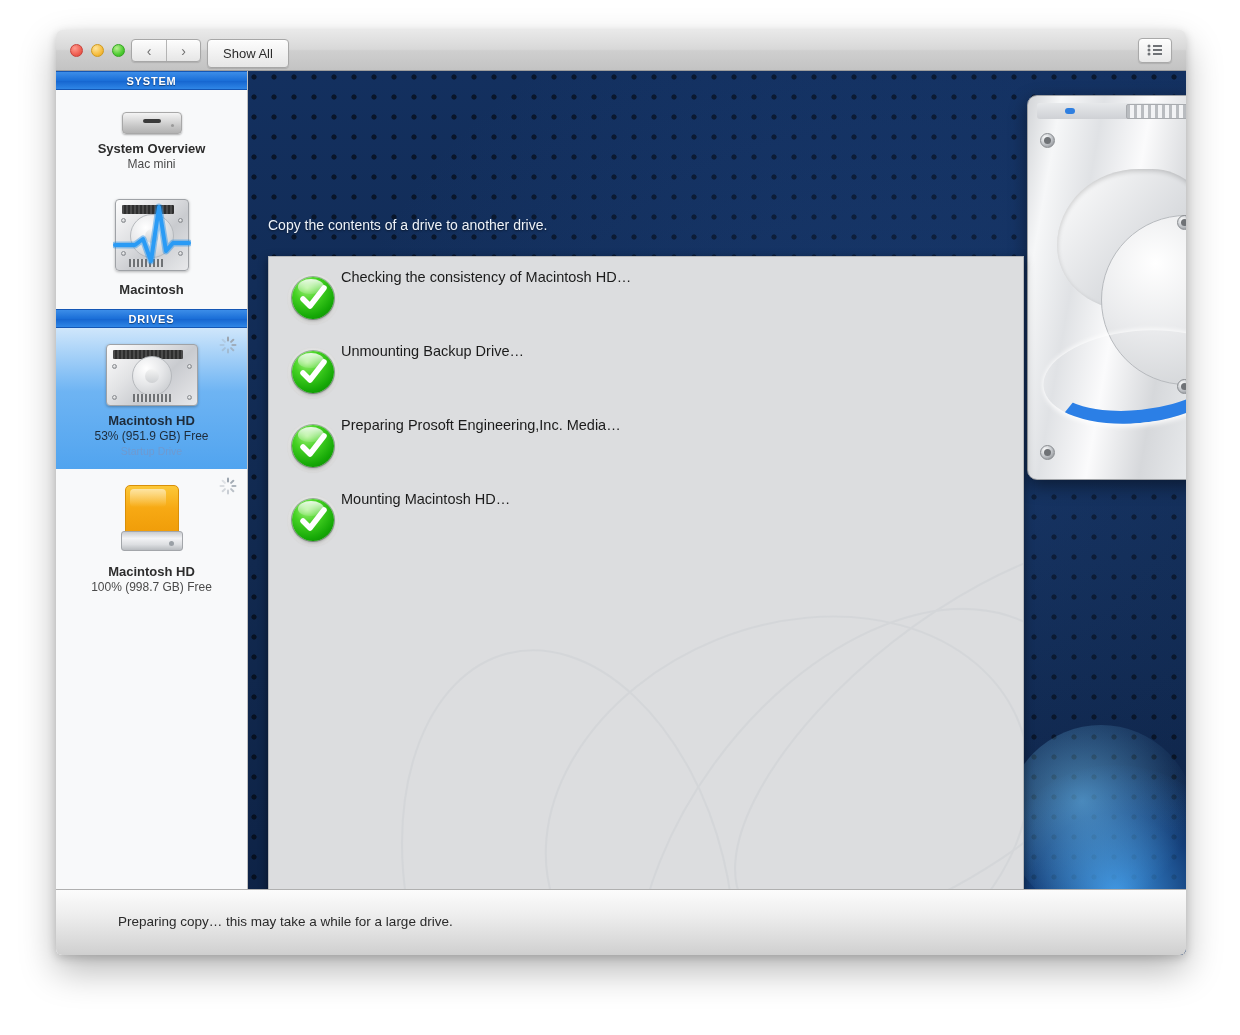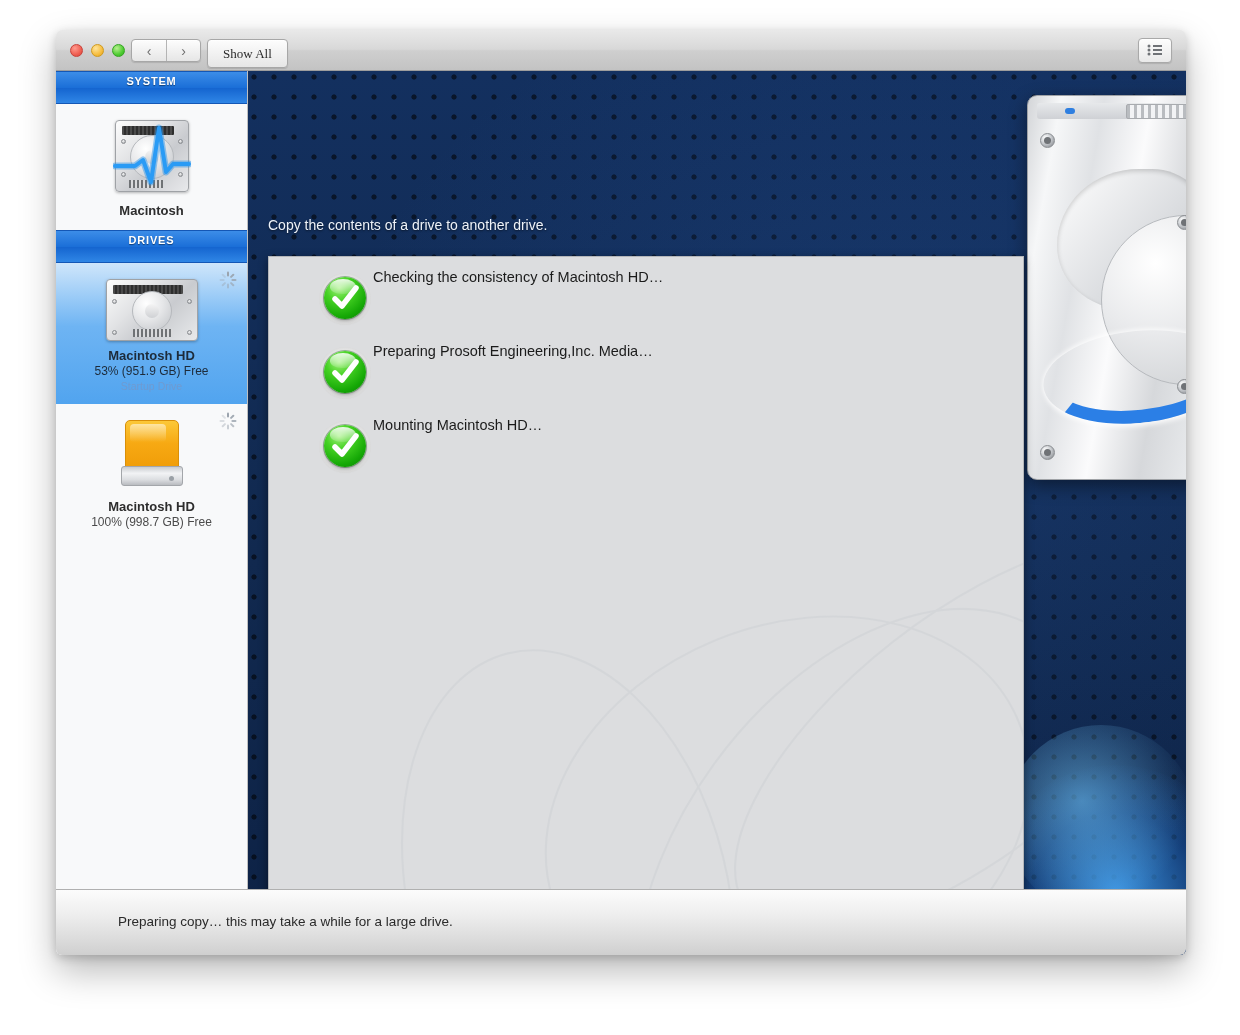--- a/index.html
+++ b/index.html
@@ -43,42 +43,41 @@
             font-size:14px; color:#6e6e6e; }
   .navbtn + .navbtn { border-left:1px solid #b4b4b4; }
 
   .showall {
     position:absolute; left:151px; top:9px; height:29px; padding:0 15px;
     display:flex; align-items:center; justify-content:center;
     font-size:13px; color:#2b2b2b;
     border:1px solid #a7a7a7; border-radius:4px;
     background: linear-gradient(to bottom,#fdfdfd,#e6e6e6);
     box-shadow: 0 1px 0 rgba(255,255,255,.7) inset, 0 1px 1px rgba(0,0,0,.12);
-    font-family: Liberation Serif, serif;
   }
 
   .listbtn {
     position:absolute; right:14px; top:8px; width:34px; height:25px;
     border:1px solid #a9a9a9; border-radius:4px;
     background: linear-gradient(to bottom,#fdfdfd,#e9e9e9);
     box-shadow: 0 1px 0 rgba(255,255,255,.8) inset, 0 1px 1px rgba(0,0,0,.12);
     display:flex; align-items:center; justify-content:center;
   }
 
   
   .body { position:absolute; left:0; top:41px; width:100%; height:884px; }
 
   
   .sidebar {
     position:absolute; left:0; top:0; width:192px; height:100%;
     background:#f8f9fa; border-right:1px solid #bfbfbf;
     overflow:hidden;
   }
   .sec-header {
-    height:33px; line-height:19px; text-align:center;
+    height:19px; line-height:19px; text-align:center;
     font-size:11px; font-weight:bold; color:#fff; letter-spacing:0.8px;
     text-shadow:0 1px 1px rgba(0,0,0,.45);
     background: linear-gradient(to bottom,#3c8de8 0%,#1b6fd8 50%,#1464cf 51%,#2f86e6 100%);
     border-top:1px solid #1457b5; border-bottom:1px solid #1457b5;
   }
   .sb-item { padding:16px 6px 12px; text-align:center; position:relative; }
   .sb-item .nm { font-size:13px; font-weight:bold; color:#2d2d2d; margin-top:7px; }
   .sb-item .sub{ font-size:12px; color:#4a4a4a; margin-top:1px; }
   .sb-item .tiny{ font-size:10.5px; color:#93a8c4; margin-top:2px; }
   .sb-item.selected {
@@ -220,21 +219,21 @@
 
   
   .panel {
     position:absolute; left:20px; top:185px; width:756px; height:645px;
     background:#dcdddf; border:1px solid #b4b6b9;
     box-shadow: 0 3px 9px rgba(0,0,0,.45);
     overflow:hidden;
   }
   .panel .wm { position:absolute; inset:0; opacity:.55; }
   .tasks { position:relative; padding:6px 0 0 0; }
-  .task { position:relative; height:74px;margin-left:32px; }
+  .task { position:relative; height:74px; }
   .task .lbl { position:absolute; left:72px; top:6px; font-size:14.5px; color:#1b1b1b; }
   .ok {
     position:absolute; left:18px; top:10px; width:52px; height:52px; border-radius:50%;
     background: radial-gradient(circle at 50% 50%, rgba(255,255,255,.95) 0%, rgba(235,235,235,.9) 62%, rgba(190,190,190,.55) 78%, rgba(190,190,190,0) 82%);
   }
   .ok .ball {
     position:absolute; left:5px; top:4px; width:42px; height:42px; border-radius:50%;
     background: radial-gradient(circle at 36% 26%, #9ff07a 0%, #46d224 32%, #15a806 70%, #0b7a05 100%);
     box-shadow: 0 2px 4px rgba(0,0,0,.35), 0 0 0 1px rgba(0,80,0,.35);
   }
@@ -312,20 +311,25 @@
         </span>
       </div>
     </div>
 
     <div class="body">
 
       <div class="sidebar">
 
         <div class="sec-header">SYSTEM</div>
 
+        <div class="sb-item">
+          <div class="macmini"></div>
+          <div class="nm">System Overview</div>
+          <div class="sub">Mac mini</div>
+        </div>
 
         <div class="sb-item">
           <div class="pulse-wrap">
             <div class="hdicon">
               <div class="lbl"></div>
               <div class="platter"></div>
               <div class="hub"></div>
               <div class="vent"></div>
               <div class="sc" style="left:5px;top:18px"></div>
               <div class="sc" style="right:5px;top:18px"></div>
@@ -440,20 +444,30 @@
               <div class="ok">
                 <div class="ball"></div>
                   <div class="gloss"></div>
                 <svg width="42" height="42" viewBox="0 0 42 42">
                   <path d="M11,22 L18,29 L32,11" fill="none" stroke="#ffffff" stroke-width="5.5" stroke-linecap="round" stroke-linejoin="round"></path>
                 </svg>
               </div>
               <div class="lbl">Checking the consistency of Macintosh HD…</div>
             </div>
 
+            <div class="task">
+              <div class="ok">
+                <div class="ball"></div>
+                  <div class="gloss"></div>
+                <svg width="42" height="42" viewBox="0 0 42 42">
+                  <path d="M11,22 L18,29 L32,11" fill="none" stroke="#ffffff" stroke-width="5.5" stroke-linecap="round" stroke-linejoin="round"></path>
+                </svg>
+              </div>
+              <div class="lbl">Unmounting Backup Drive…</div>
+            </div>
 
 
             <div class="task">
               <div class="ok">
                 <div class="ball"></div>
                   <div class="gloss"></div>
                 <svg width="42" height="42" viewBox="0 0 42 42">
                   <path d="M11,22 L18,29 L32,11" fill="none" stroke="#ffffff" stroke-width="5.5" stroke-linecap="round" stroke-linejoin="round"></path>
                 </svg>
               </div>

